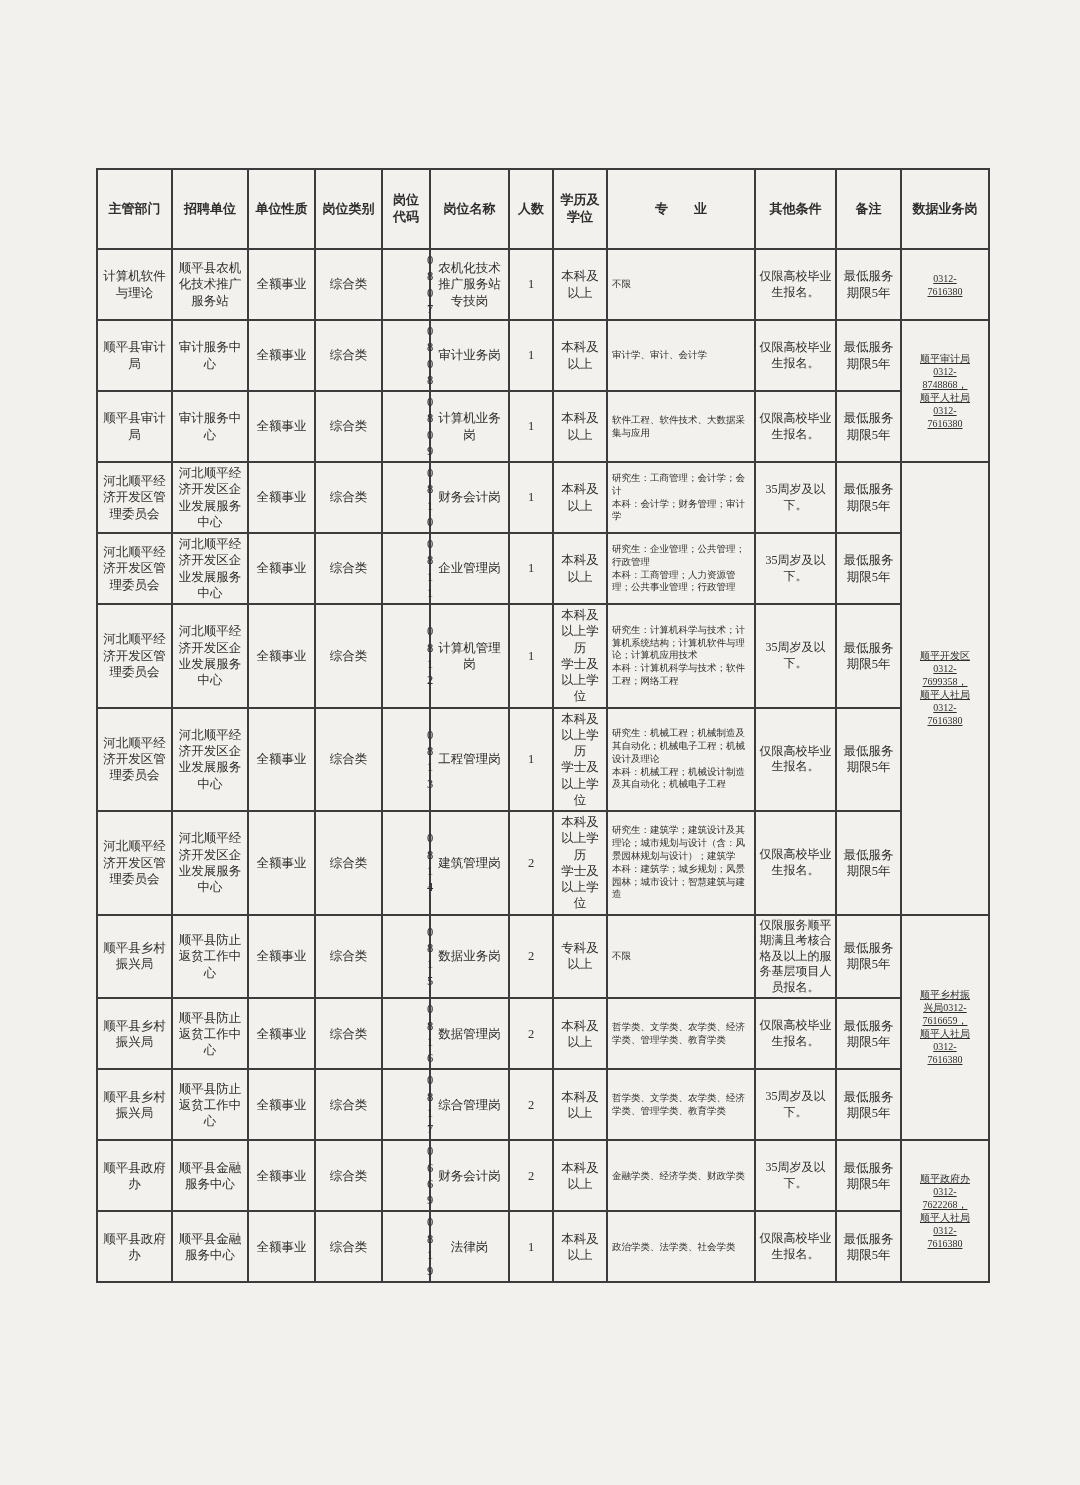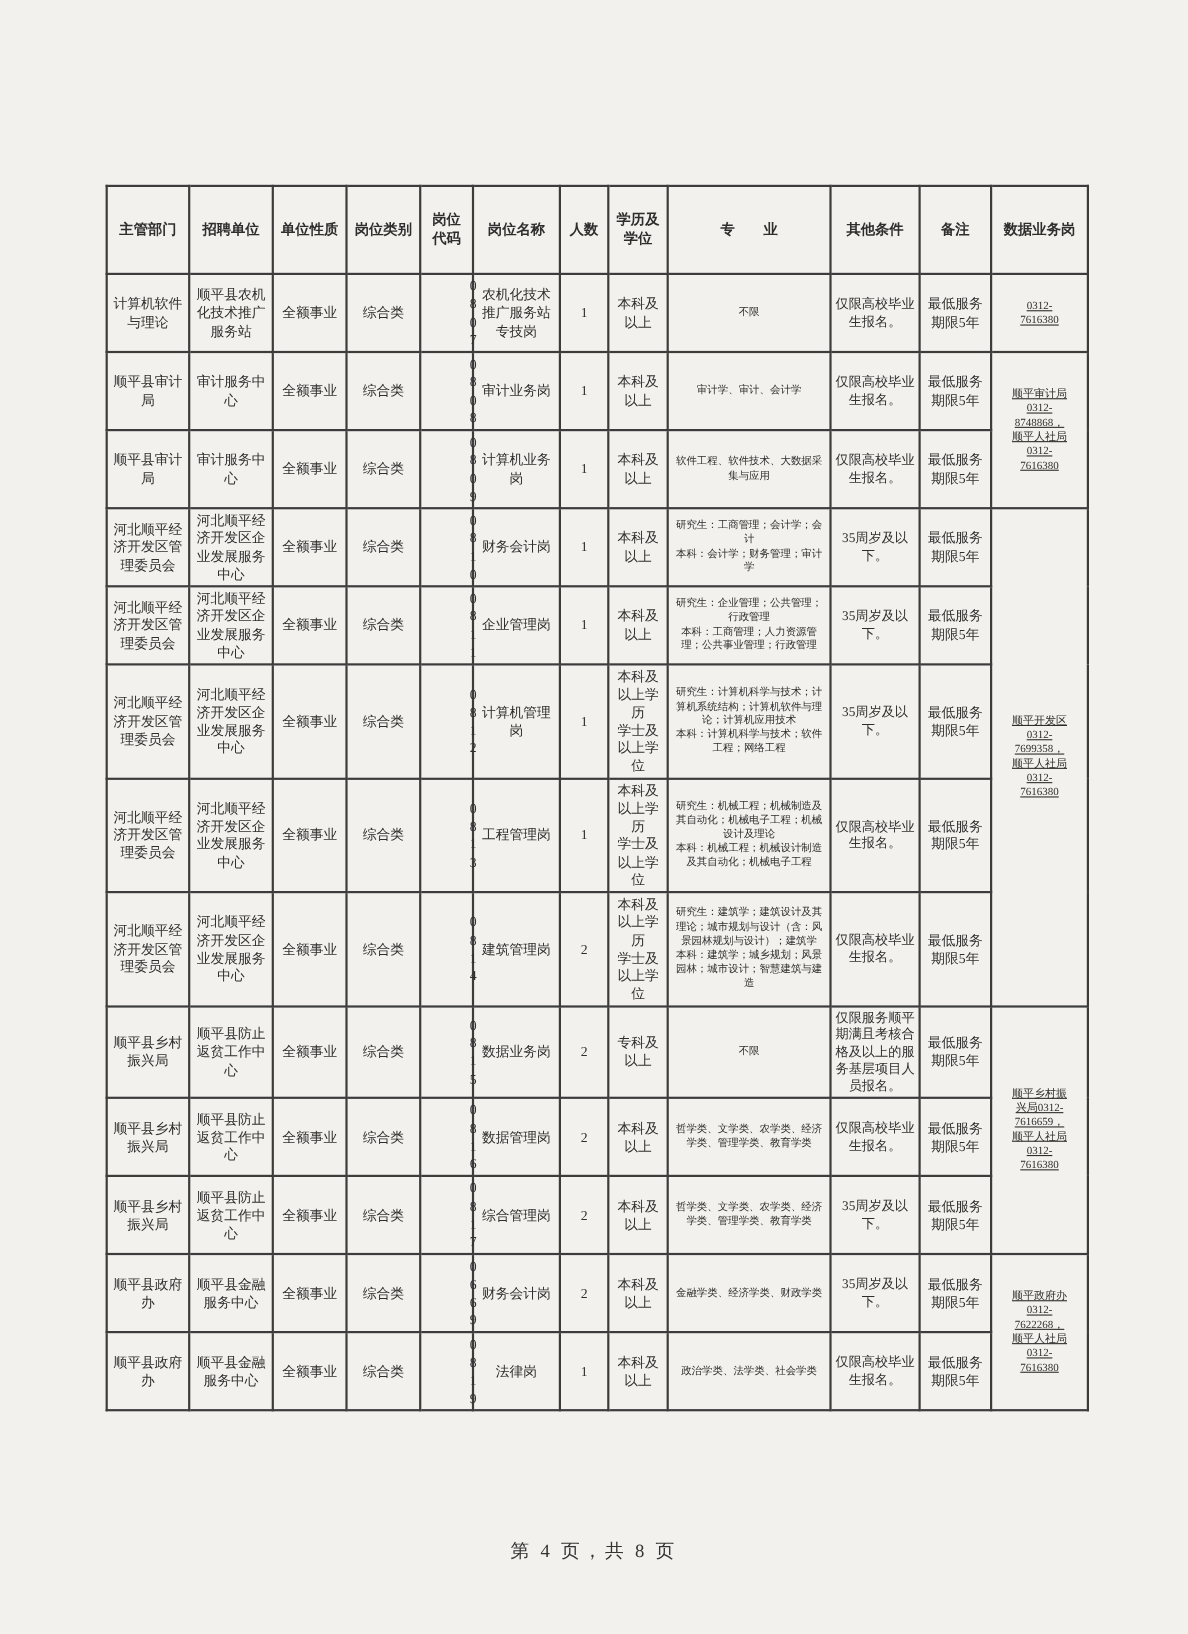--- a/index.html
+++ b/index.html
@@ -25,21 +25,21 @@
     border:2px solid #3c3c3c;
     padding:2px 3px;
     text-align:center;vertical-align:middle;
     font-size:12.5px;line-height:1.3;
     white-space:pre-line;
     word-break:break-all;
     color:#2e2e2e;
   }
   thead tr{height:80px;}
   th{font-weight:bold;font-size:13px;}
-  td.major{font-size:9.5px;text-align:center;line-height:1.35;padding:2px 4px;}
+  td.major{font-size:9.5px;text-align:left;line-height:1.35;padding:2px 4px;}
   td.cond{font-size:12px;margin-left:46px;}
   td.phone{font-size:10px;text-decoration:underline;}
   td.code{letter-spacing:0.5px;padding-left:44px;}
   .footer{
     position:absolute;top:1398px;left:0;width:100%;
     text-align:center;font-size:17px;letter-spacing:3px;color:#333;
   }
 </style>
 </head>
 <body>
@@ -277,14 +277,13 @@
           <td class="code">0819</td>
           <td>法律岗</td>
           <td>1</td>
           <td>本科及以上</td>
           <td class="major">政治学类、法学类、社会学类</td>
           <td class="cond">仅限高校毕业生报名。</td>
           <td>最低服务期限5年</td>
         </tr>
       </tbody>
   </table>
-  <div class="footer">第 4 页，共 8 页</div>
 </div>
 
 </body></html>

